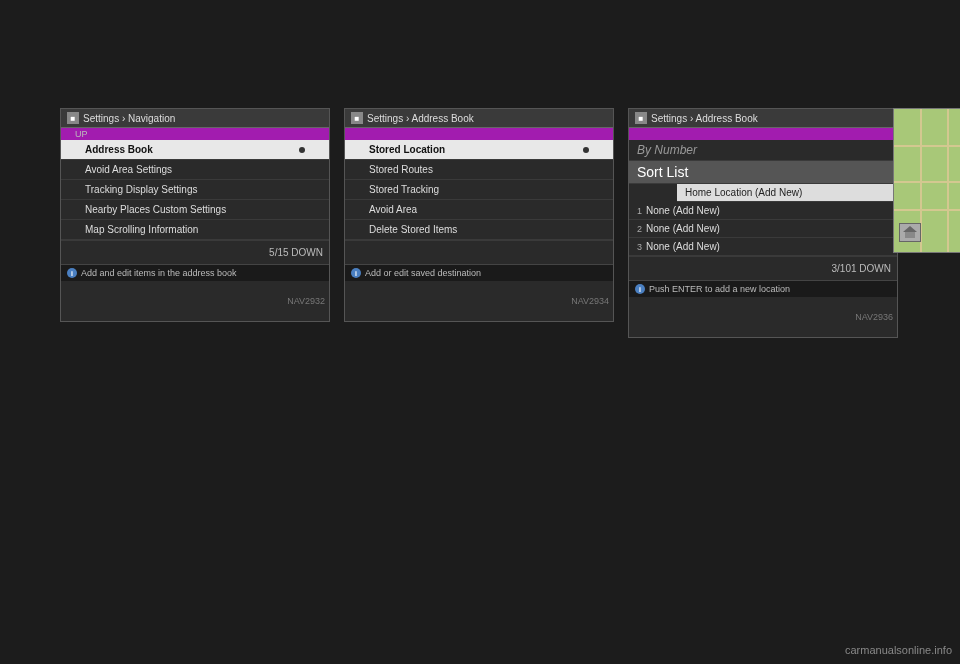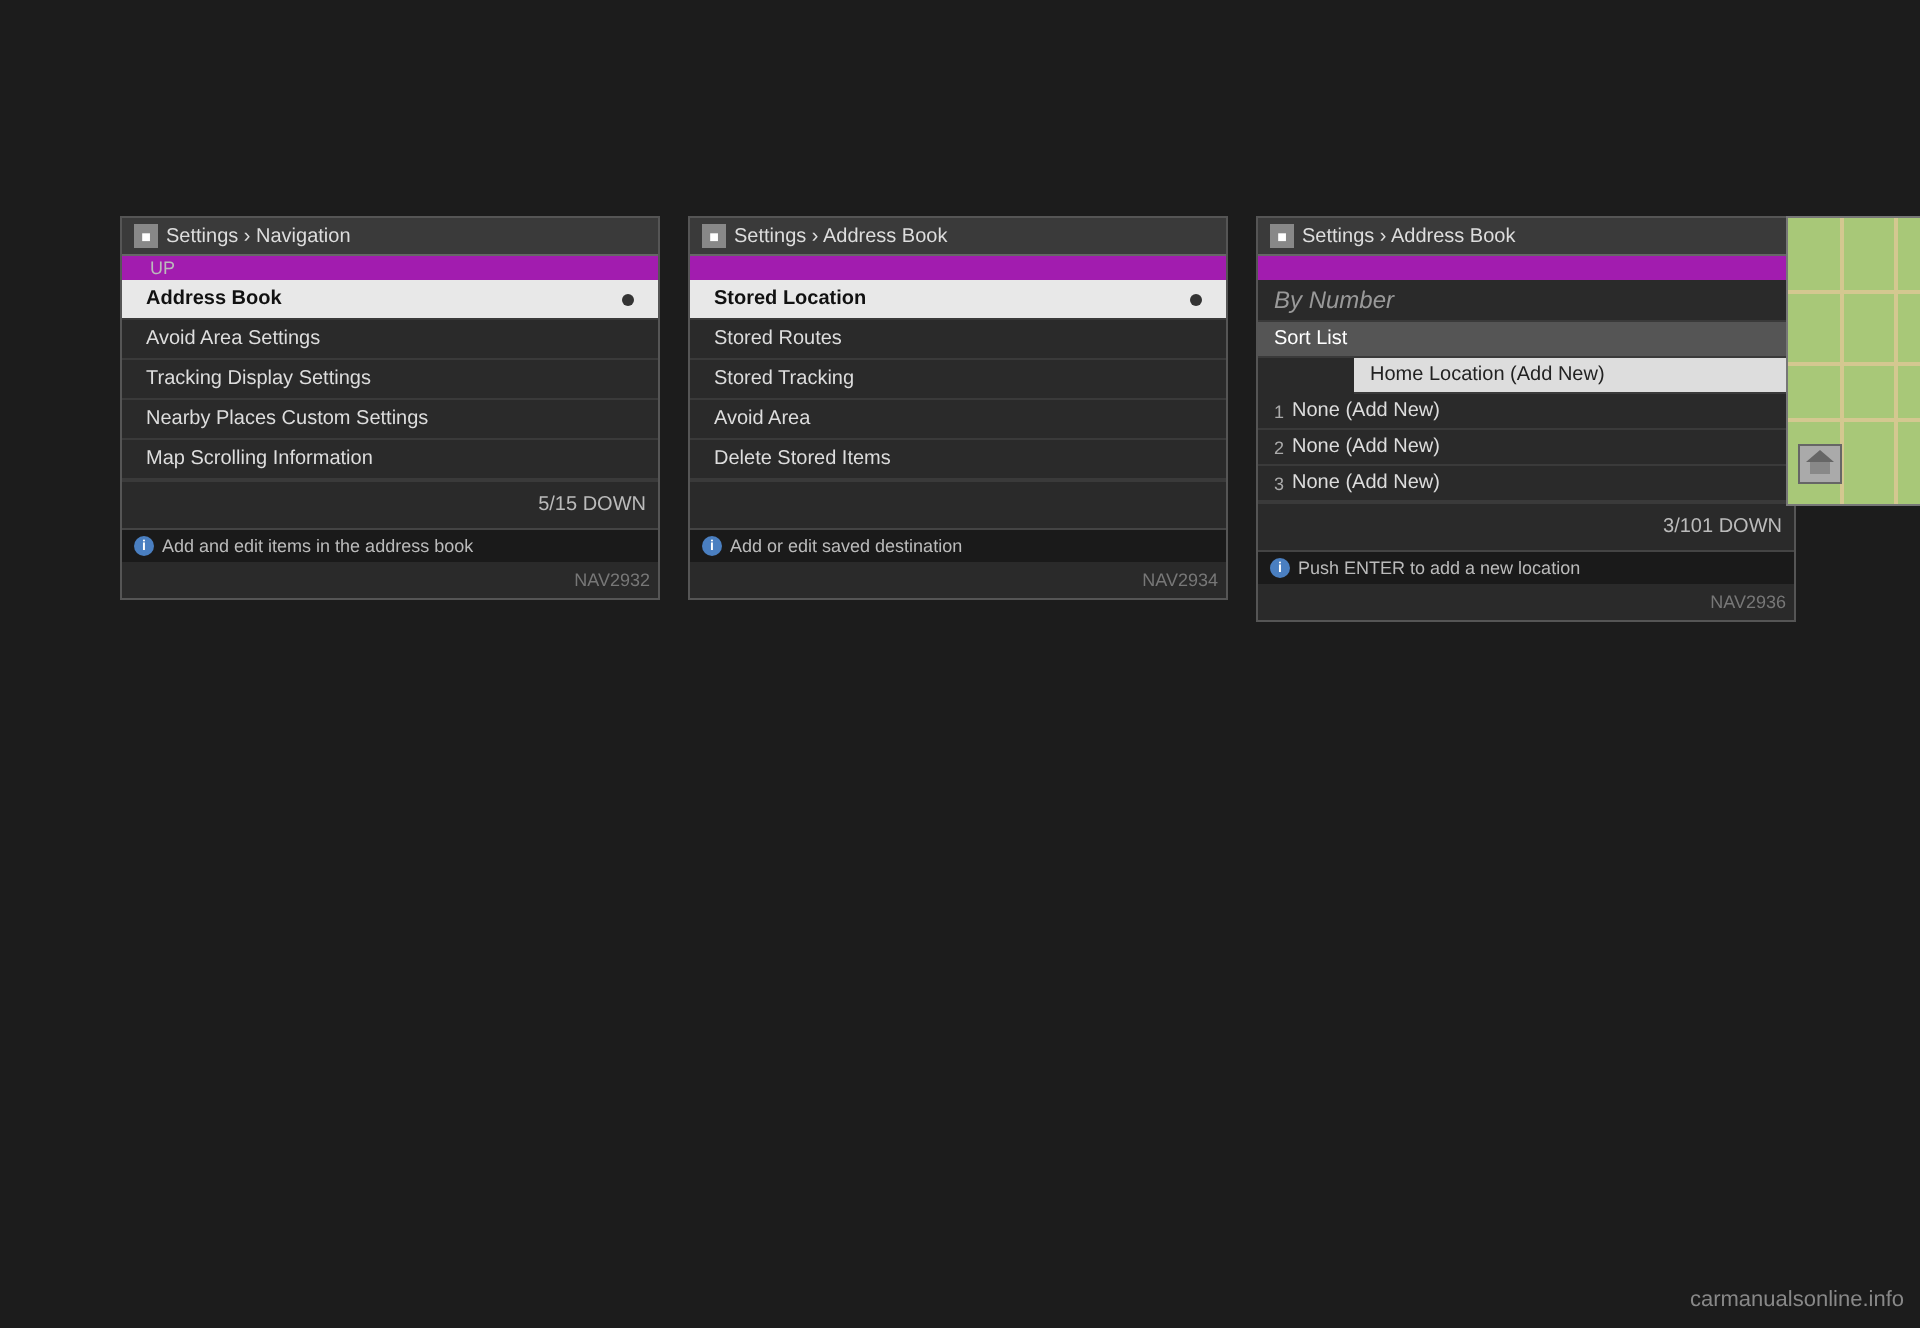--- a/index.html
+++ b/index.html
@@ -70,21 +70,21 @@
     .up-label {
       text-align: left;
       padding: 1px 14px;
       color: #bbb;
       font-size: 9px;
       background: #a21caf;
     }
 
     
     .menu-item {
-      padding: 4px 12px;
+      padding: 4px 24px;
       color: #ddd;
       font-size: 10px;
       border-bottom: 1px solid #3a3a3a;
       display: flex;
       align-items: center;
       justify-content: space-between;
       cursor: pointer;
     }
 
     .menu-item.highlighted {
@@ -138,21 +138,21 @@
       font-size: 7px;
       font-weight: bold;
       flex-shrink: 0;
     }
 
     
     .nav-code {
       text-align: right;
       color: #777;
       font-size: 9px;
-      padding: 4px 4px;
+      padding: 15px 4px;
     }
 
     .map-grid {
       width: 100%;
       height: 100%;
       position: relative;
     }
 
     
     .panel3-item {
@@ -306,21 +306,21 @@
         <div class="panel-header">
           <span class="panel-header-icon">■</span>
           <span class="panel-header-title">Settings › Address Book</span>
         </div>
         <div class="up-label">&nbsp;</div>
 
         <div class="panel3-item" style="font-style:italic; color:#999; font-size:12px; padding:3px 8px;">
           <span>By Number</span>
         </div>
 
-        <div class="panel3-item sort-highlight" style="font-size:10px;">
+        <div class="panel3-item sort-highlight" style="font-size:14px;">
           <span>Sort List</span>
         </div>
 
         <div class="panel3-item home-item" style="font-size:10px;margin-left:48px;">
           <span>Home Location (Add New)</span>
         </div>
 
         <div class="panel3-item" style="font-size:10px; justify-content:flex-start;">
           <span class="item-num">1</span>
           <span>None (Add New)</span>

